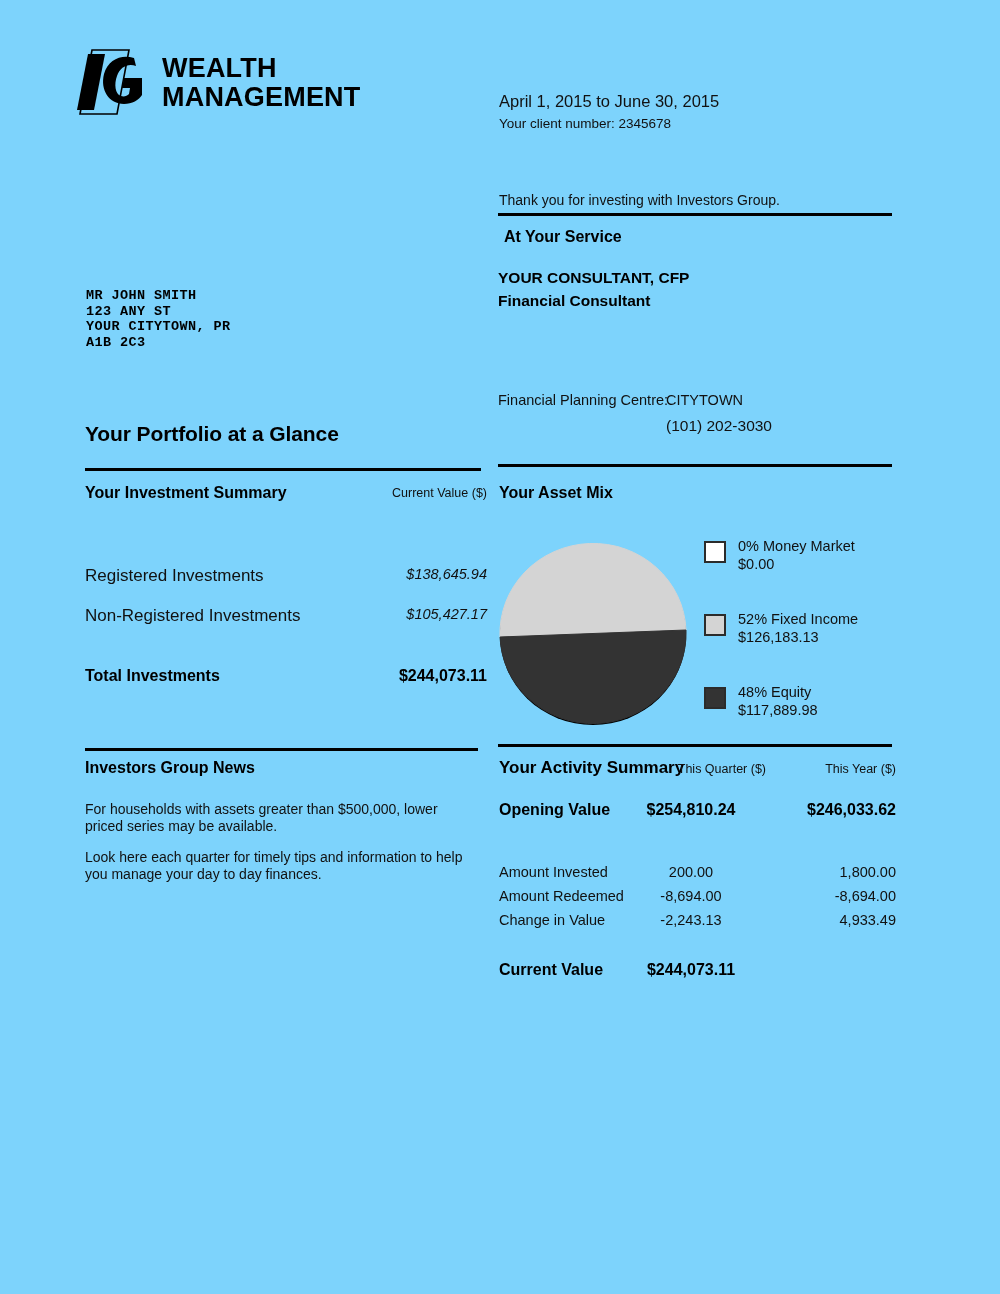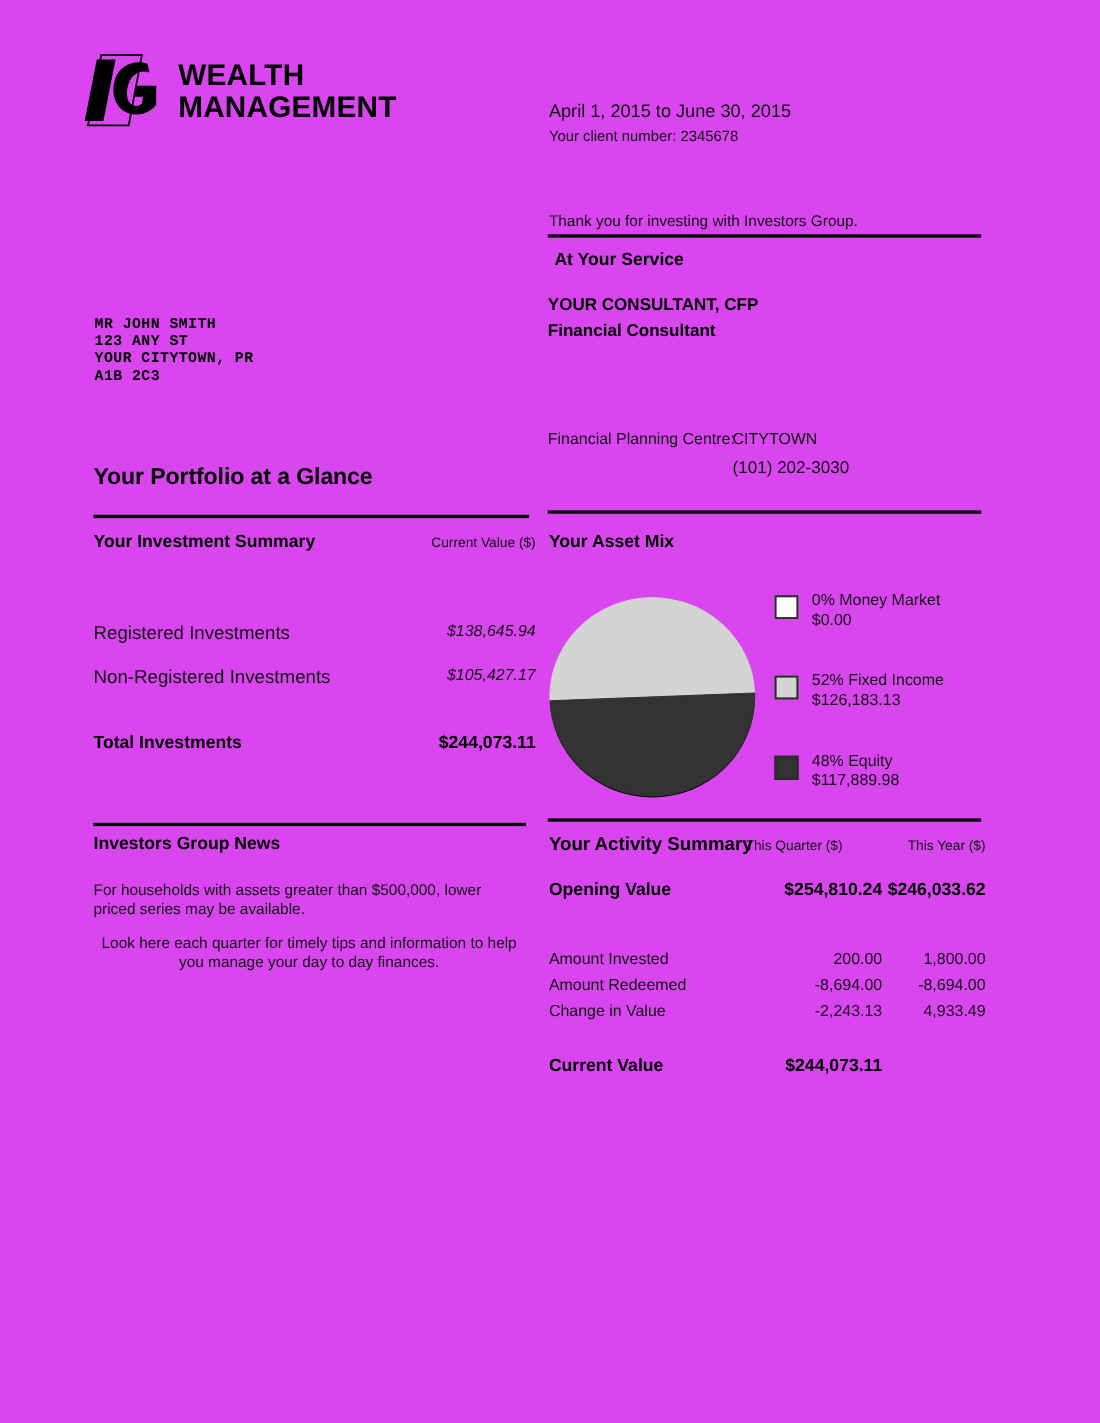--- a/index.html
+++ b/index.html
@@ -9,21 +9,21 @@
   }
   body {
     font-family: "Liberation Sans", sans-serif;
     color: #000000;
     -webkit-font-smoothing: antialiased;
   }
   .page {
     position: relative;
     width: 1000px;
     height: 1294px;
-    background: #d946ef;
+    background: #7dd3fc;
     overflow: hidden;
   }
 
   
   .logo-block {
     position: absolute;
     left: 72px;
     top: 48px;
     width: 340px;
     height: 72px;
@@ -266,34 +266,34 @@
   
   .news-p {
     position: absolute;
     left: 85px;
     width: 392px;
     font-size: 14px;
     line-height: 17px;
     color: #111;
   }
   .news-p0 { top: 801px; }
-  .news-p1 { top: 849px; text-align: center; }
+  .news-p1 { top: 849px; }
 
   
   .act-label {
     position: absolute;
     left: 499px;
     font-size: 14.5px;
     color: #111;
   }
   .act-q {
     position: absolute;
-    left: 652px;
+    left: 616px;
     width: 150px;
-    text-align: right;
+    text-align: center;
     font-size: 14.5px;
     color: #111;
   }
   .act-y {
     position: absolute;
     left: 746px;
     width: 150px;
     text-align: right;
     font-size: 14.5px;
     color: #111;

